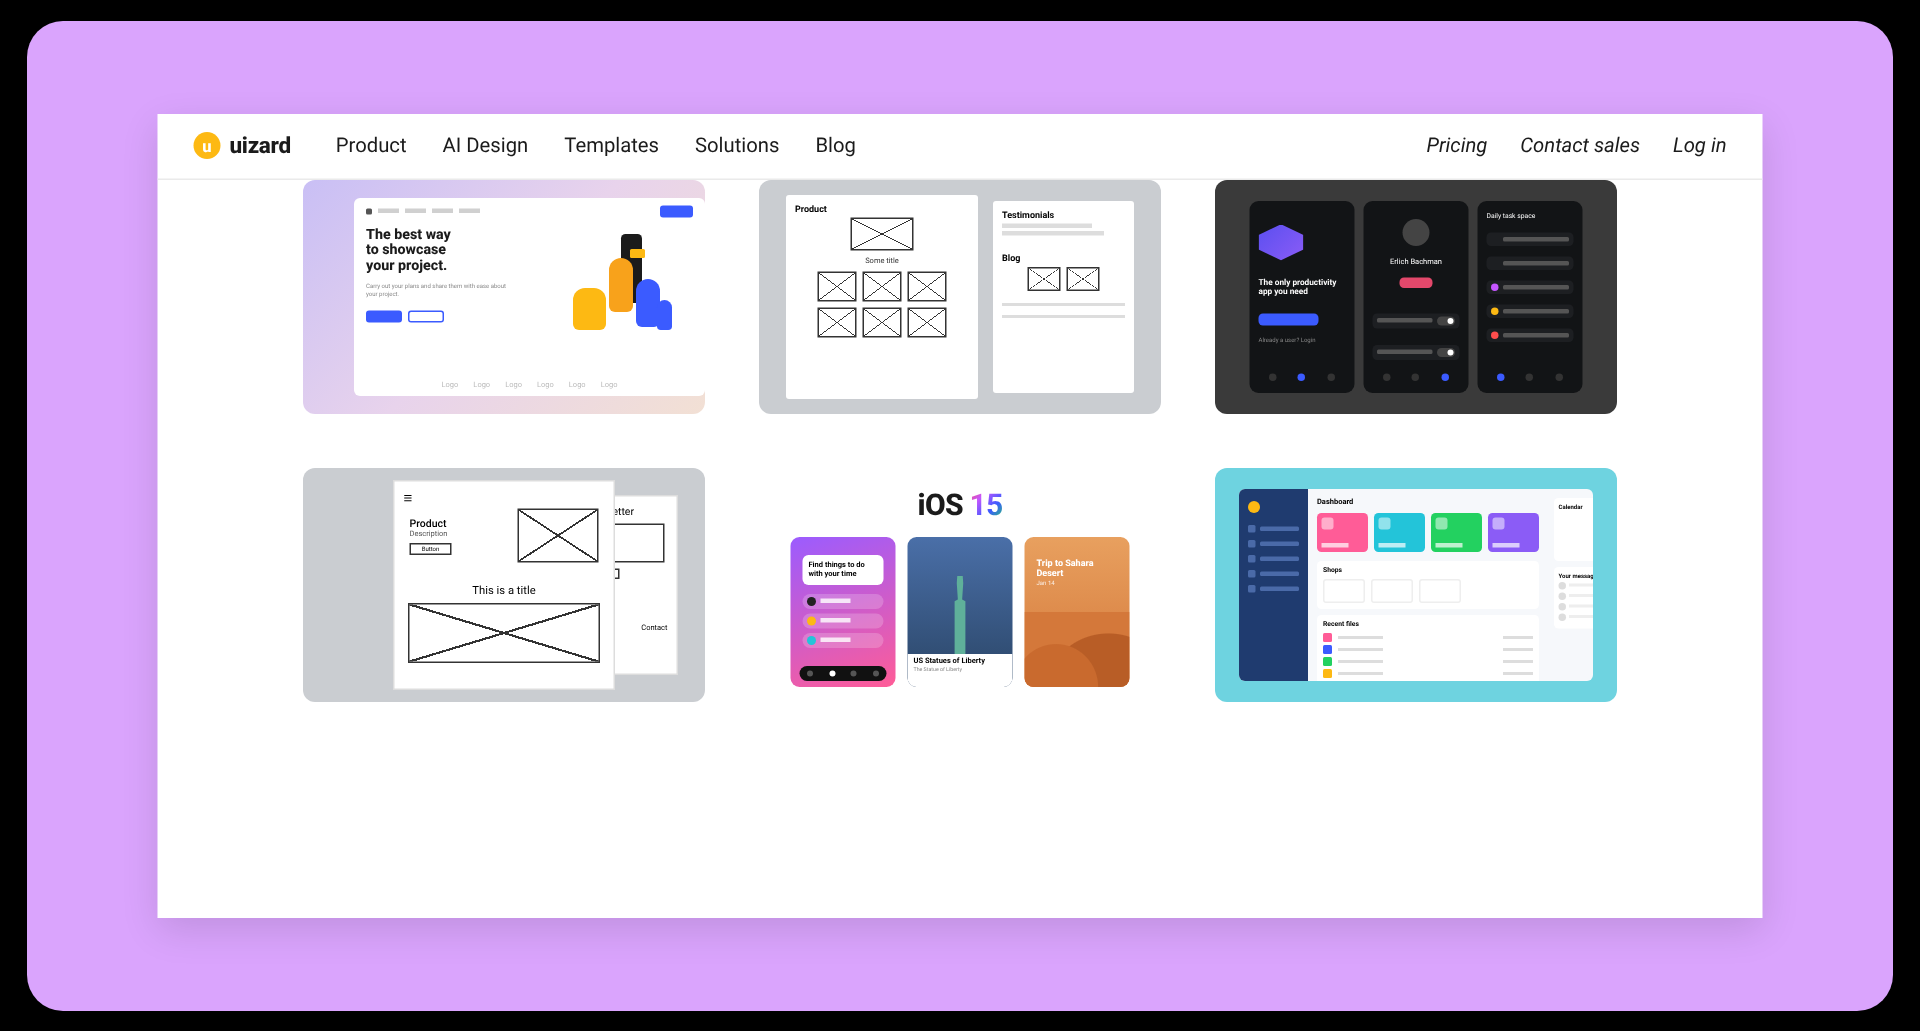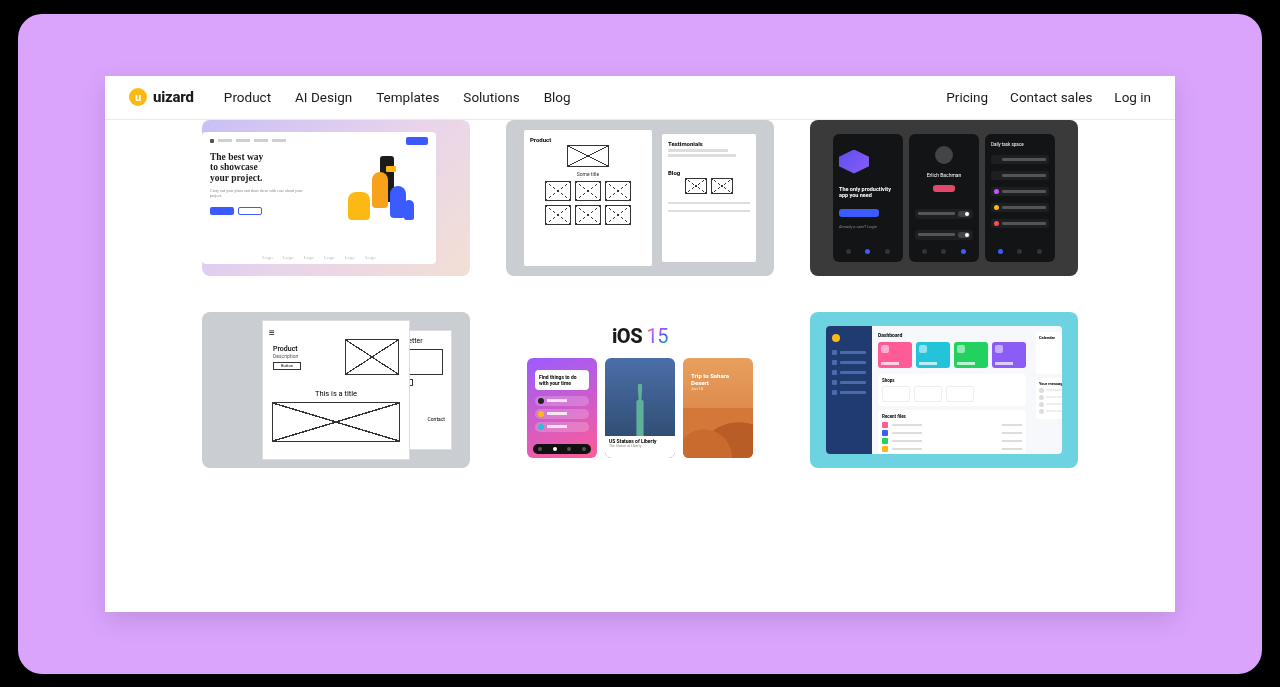--- a/index.html
+++ b/index.html
@@ -65,20 +65,21 @@
     .nav-link {
       font-size: 13.5px;
       color: #1b1b1b;
       cursor: pointer;
     }
     .nav-right {
       margin-left: auto;
       display: flex;
       align-items: flex-end;
       gap: 22px;
+      font-style: italic;
     }
     .nav-right .nav-link { color: #1b1b1b; }
     .signup-btn {
       background: #fdb913;
       color: #1b1b1b;
       font-weight: 700;
       font-size: 13.5px;
       padding: 9px 18px;
       border-radius: 6px;
       cursor: pointer;
@@ -113,22 +114,21 @@
       font-size: 15.5px;
       color: #1b1b1b;
       font-weight: 500;
     }
 
     
     .t1 {
       background: linear-gradient(135deg, #c9bff5, #e8d3ec, #f2e0d4);
       display: flex;
       align-items: center;
-      justify-content: flex-start;
-      font-family: Liberation Serif, serif;
+      justify-content: flex-end;
     }
     .t1 .mini {
       width: 234px; height: 132px; background: #fff; border-radius: 4px;
       position: relative; padding: 6px 8px;
     }
     .t1 .mini-nav { height: 6px; display:flex; gap:4px; margin-bottom: 6px; align-items:center;}
     .t1 .mini-nav .dot { width:4px; height:4px; background:#555; border-radius:1px;}
     .t1 .mini-nav .navitm { width:14px; height:3px; background:#d0d0d0;}
     .t1 .mini-nav .pill { margin-left:auto; width:22px; height:8px; background:#3b5bff; border-radius:2px;}
     .t1 .mini h6 { font-size:9.5px; font-weight:800; line-height:1.15; color:#1b1b1b; margin-top:8px; max-width:90px;}
@@ -200,21 +200,21 @@
     .t4 .news-head{font-size:7px;}
     .t4 .news-box{width:54px;height:26px;margin-top:4px;}
     .t4 .news-btn{width:24px;height:7px;border:1px solid #333;margin-top:4px;font-size:4px;display:flex;align-items:center;justify-content:center;}
 
     
     .t5 { background:#fff; display:flex; flex-direction:column; align-items:center;}
     .t5 .ios-logo {
       font-size:20px; font-weight:800; color:#1b1b1b; margin-top:12px; letter-spacing:-0.5px;
     }
     .t5 .ios-logo .num { background:linear-gradient(135deg,#ff4d4d,#c556ff,#3b5bff,#23d160);
-      -webkit-background-clip:text; background-clip:text; color:transparent; font-weight:400;}
+      -webkit-background-clip:text; background-clip:text; color:transparent; font-weight:700;}
     .t5 .phones { display:flex; gap:8px; margin-top:10px;}
     .ip { width:70px; height:100px; border-radius:6px; overflow:hidden; position:relative;}
     .ip.a { background:linear-gradient(160deg,#9b5cff,#ff5c97);}
     .ip.a .card5{ background:#fff; border-radius:4px; width:54px; margin:12px auto 6px; padding:4px;}
     .ip.a .card5 h6{font-size:5px;}
     .ip.a .pillrow{display:flex;flex-direction:column;gap:3px;padding:0 8px;}
     .ip.a .pill5{height:10px;border-radius:5px;background:rgba(255,255,255,0.2);display:flex;align-items:center;gap:3px;padding:0 3px;}
     .ip.a .pill5 .ic{width:6px;height:6px;border-radius:50%;}
     .ip.a .pill5 .tx{width:20px;height:3px;background:rgba(255,255,255,0.8);}
     .ip.a .bottombar{position:absolute;bottom:4px;left:6px;right:6px;height:10px;background:#111;border-radius:5px;display:flex;justify-content:space-around;align-items:center;}

